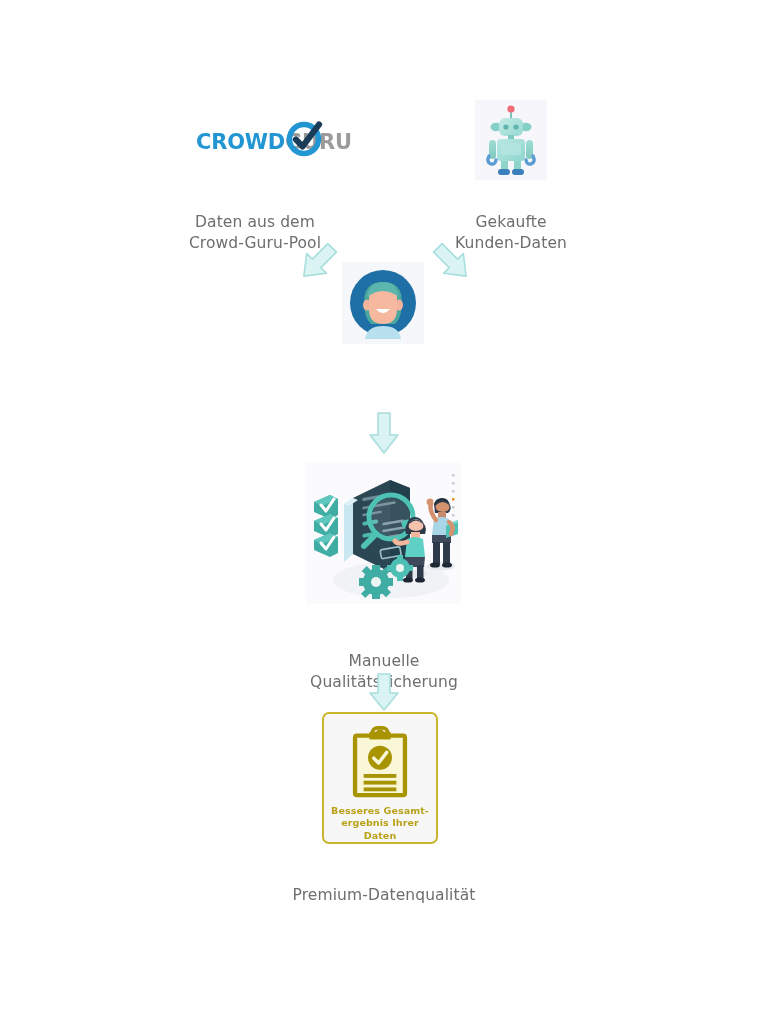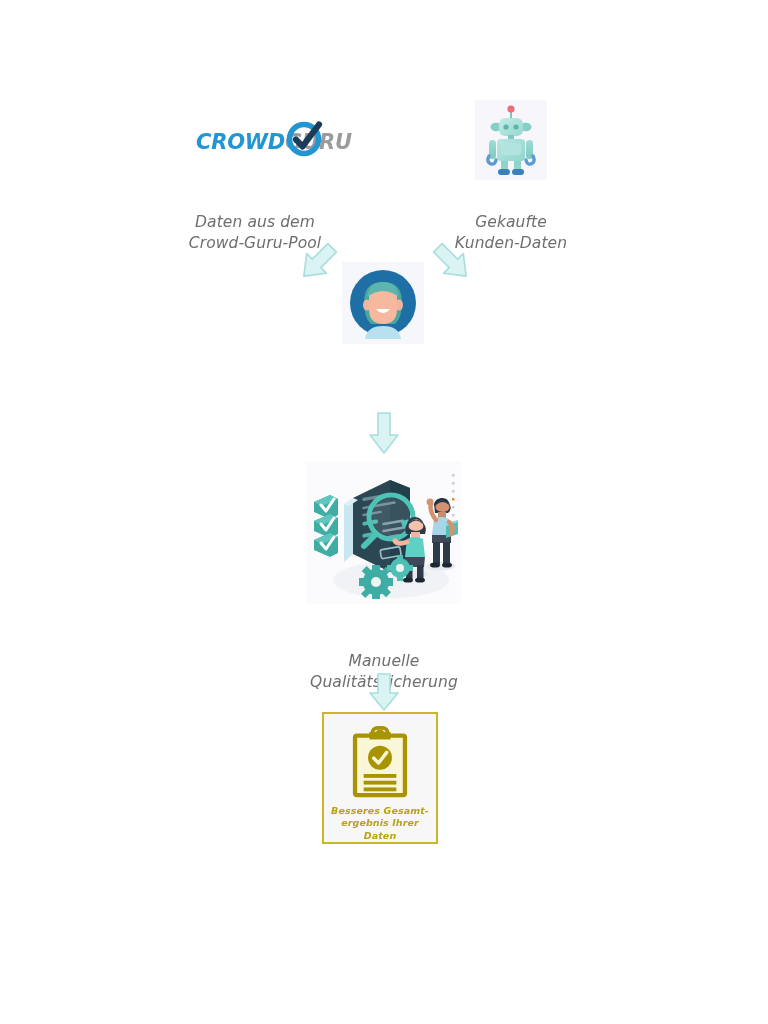--- a/index.html
+++ b/index.html
@@ -14,21 +14,20 @@
     position: relative;
     overflow: hidden;
   }
 
   .flow {
     position: absolute;
     left: 0;
     top: 0;
     width: 768px;
     height: 740px;
-    font-style: italic;
   }
 
   
   .caption {
     position: absolute;
     text-align: center;
     color: #6e6e6e;
     font-size: 15.5px;
     line-height: 1.38;
     white-space: pre-line;
@@ -82,21 +81,21 @@
 
   
   .gold-card {
     position: absolute;
     left: 322px;
     top: 712px;
     width: 116px;
     height: 132px;
     background: #f7f7f7;
     border: 2px solid #cbb52e;
-    border-radius: 0;
+    border-radius: 7px;
     box-sizing: border-box;
     display: flex;
     flex-direction: column;
     align-items: center;
     justify-content: flex-start;
     padding-top: 12px;
   }
   .gold-card-label {
     margin-top: 6px;
     font-size: 9.5px;
@@ -348,14 +347,15 @@
       <path d="M26.5 33.5 L31.5 38.5 L40 27.5" fill="none" stroke="#faf6d8" stroke-width="3.6" stroke-linecap="round" stroke-linejoin="round"></path>
 
       <rect x="16" y="50" width="34" height="4" fill="#a89400"></rect>
       <rect x="16" y="57" width="34" height="4" fill="#a89400"></rect>
       <rect x="16" y="64" width="34" height="4" fill="#a89400"></rect>
     </svg>
     <div class="gold-card-label">Besseres Gesamt-
 ergebnis Ihrer Daten</div>
   </div>
 
+  <div class="caption" style="left:284px; top:861px; width:200px;">Premium-Datenqualität</div>
 
 </div>
 
 </body></html>

